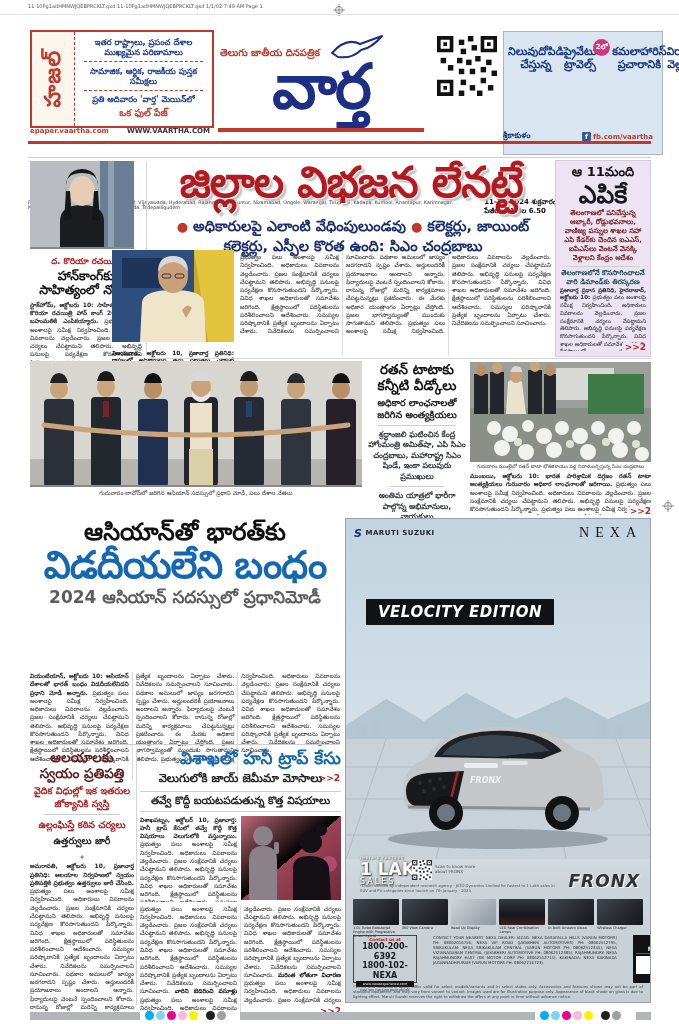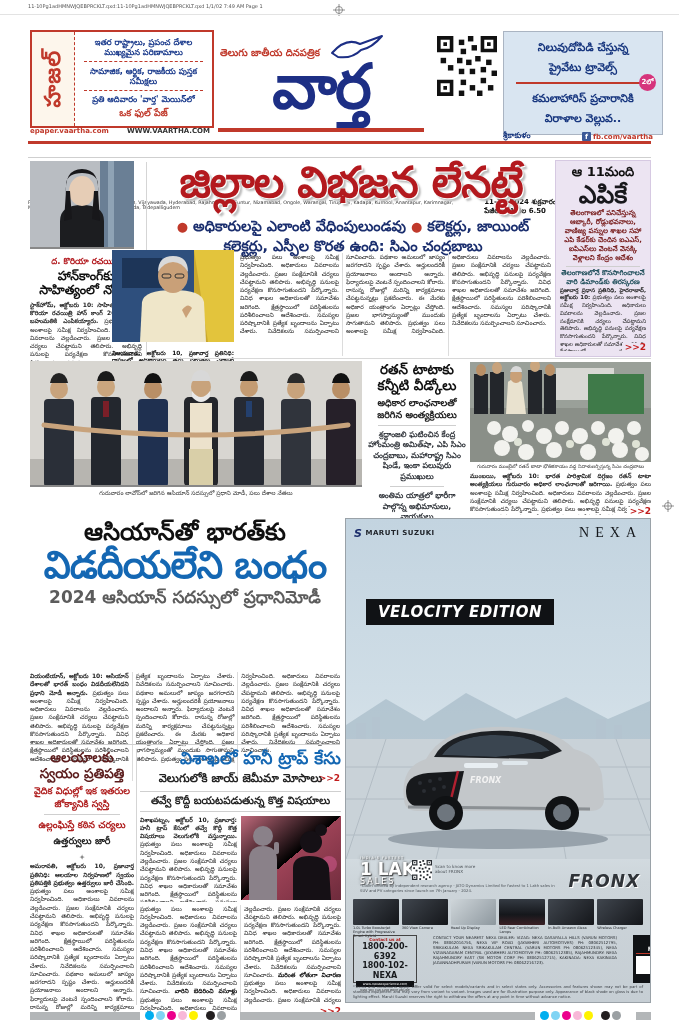--- a/index.html
+++ b/index.html
@@ -26,21 +26,21 @@
   .pline{font-size:8.2px;font-weight:bold;color:#1a3a8c;text-align:center;line-height:1.25;}
   .pline-red{font-size:9.5px;font-weight:bold;color:#c0392b;text-align:center;}
   .dashed{border-top:1px dashed #c0392b;margin:1px 6px;}
   #epaper-row{left:30px;top:127px;width:180px;display:flex;justify-content:space-between;font-size:7px;font-weight:bold;}
   #masthead-tagline{left:220px;top:47px;font-size:10px;font-weight:bold;color:#c0392b;}
   #masthead-logo{left:215px;top:50px;width:212px;text-align:center;font-size:62px;line-height:1.18;font-weight:bold;color:#1d2f85;letter-spacing:-2px;}
   #logo-underline{left:218px;top:128px;width:206px;height:4px;background:#c0392b;}
   #dove{left:330px;top:33px;}
   #qr-masthead{left:437px;top:36px;width:60px;height:60px;color:#111;}
   #promo-right{left:503px;top:31px;width:150px;height:96px;background:#d9e5f1;border:1px solid #aab4c2;
-               display:flex;flex-direction:column;justify-content:space-evenly;padding:3px 4px;position:absolute;}
+               display:flex;justify-content:space-evenly;padding:13px 4px;position:absolute;}
   .rline{font-size:11px;font-weight:bold;color:#16357e;text-align:center;line-height:1.2;}
   #promo-divider{position:relative;height:2px;background:#c0392b;margin:2px 8px;}
   #promo-badge{position:absolute;right:-6px;top:-8px;width:17px;height:17px;border-radius:50%;background:#d6347c;
                color:#fff;font-size:7px;font-weight:bold;display:flex;align-items:center;justify-content:center;}
   #city-row{left:503px;top:131px;width:150px;display:flex;justify-content:space-between;align-items:center;}
   .fbicon{display:inline-flex;width:9px;height:9px;background:#3b5998;color:#fff;font-size:7px;font-weight:bold;
           align-items:center;justify-content:center;border-radius:1px;margin-right:2px;}
   #red-rule{left:28px;top:141px;width:623px;height:2.5px;background:#c0392b;}
   #dateline{left:28px;top:156px;width:623px;display:flex;justify-content:space-between;align-items:baseline;margin-top:42px;}
   #pubfrom{font-size:4.8px;color:#333;}

